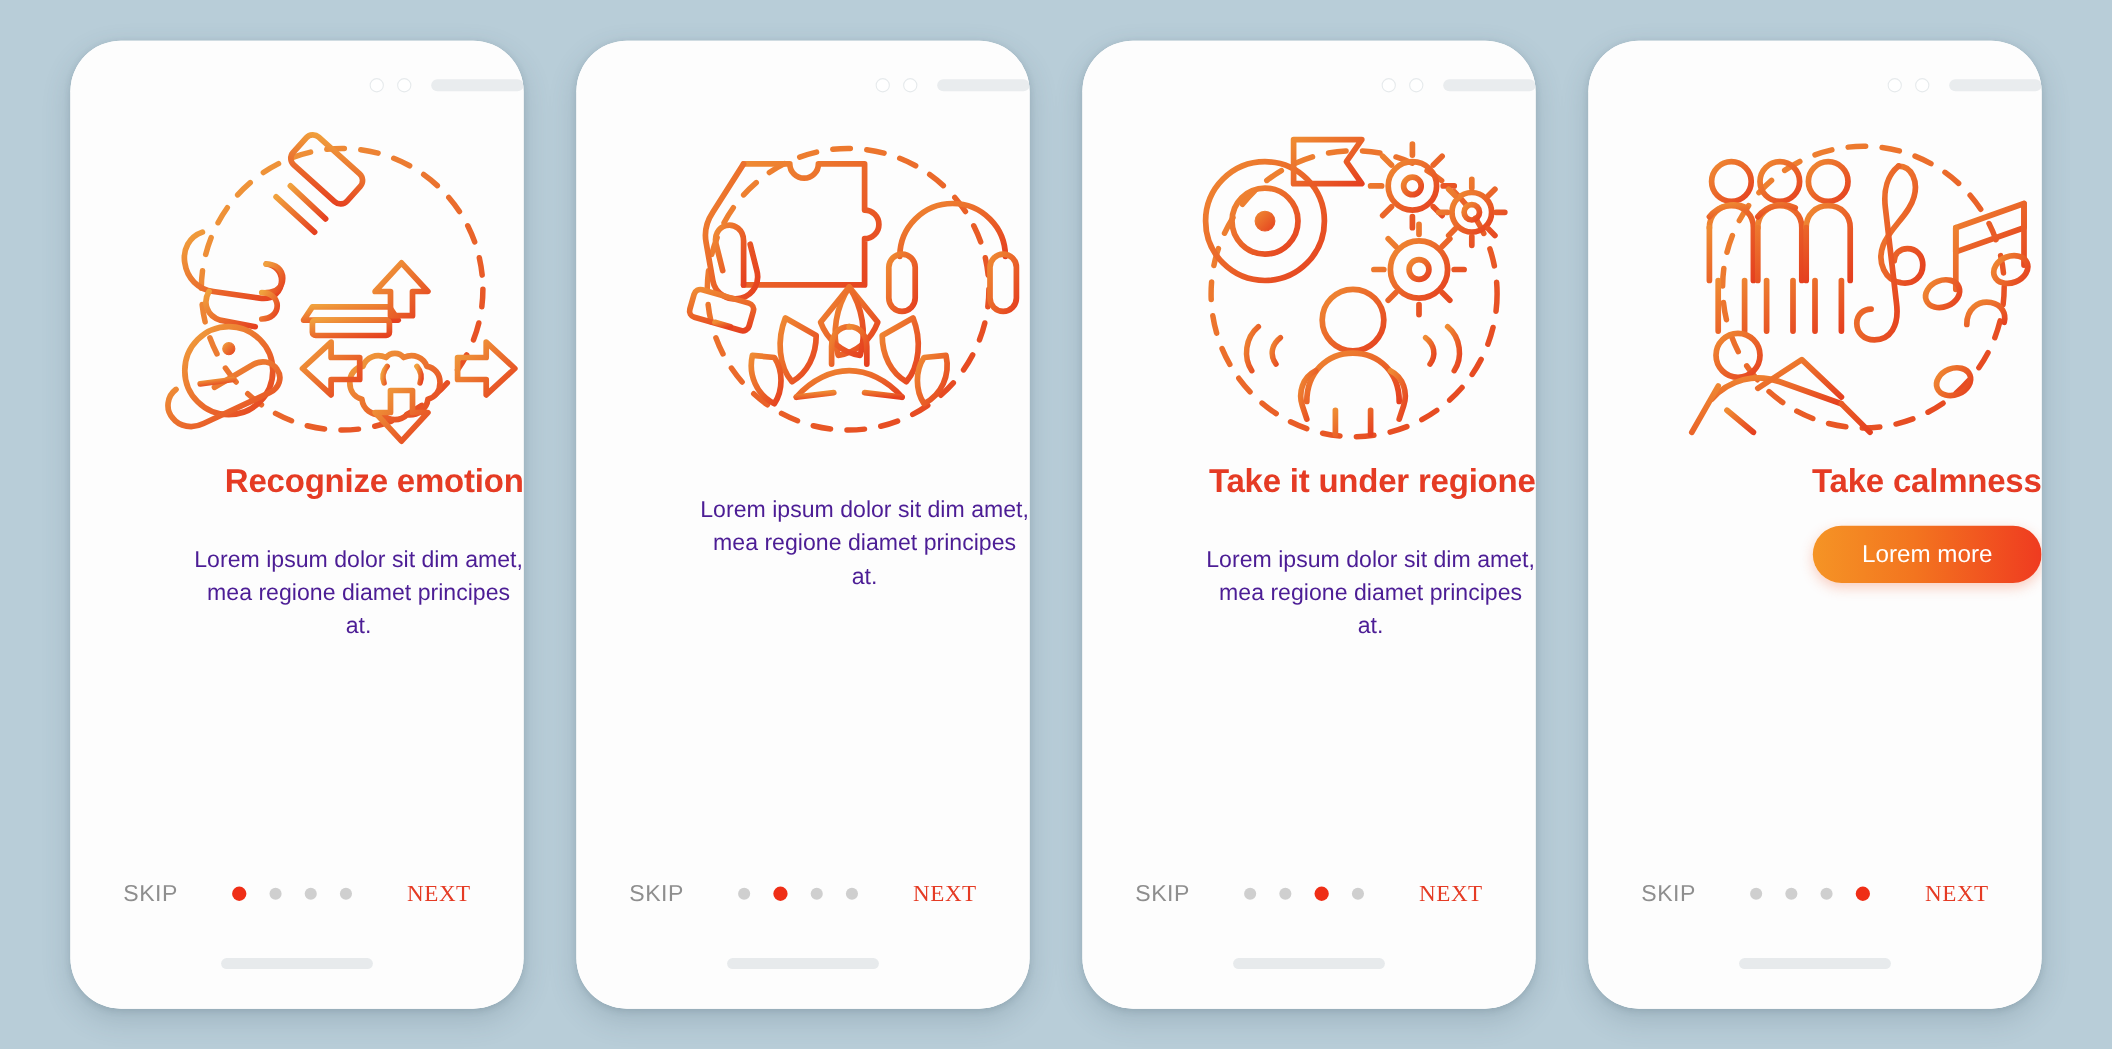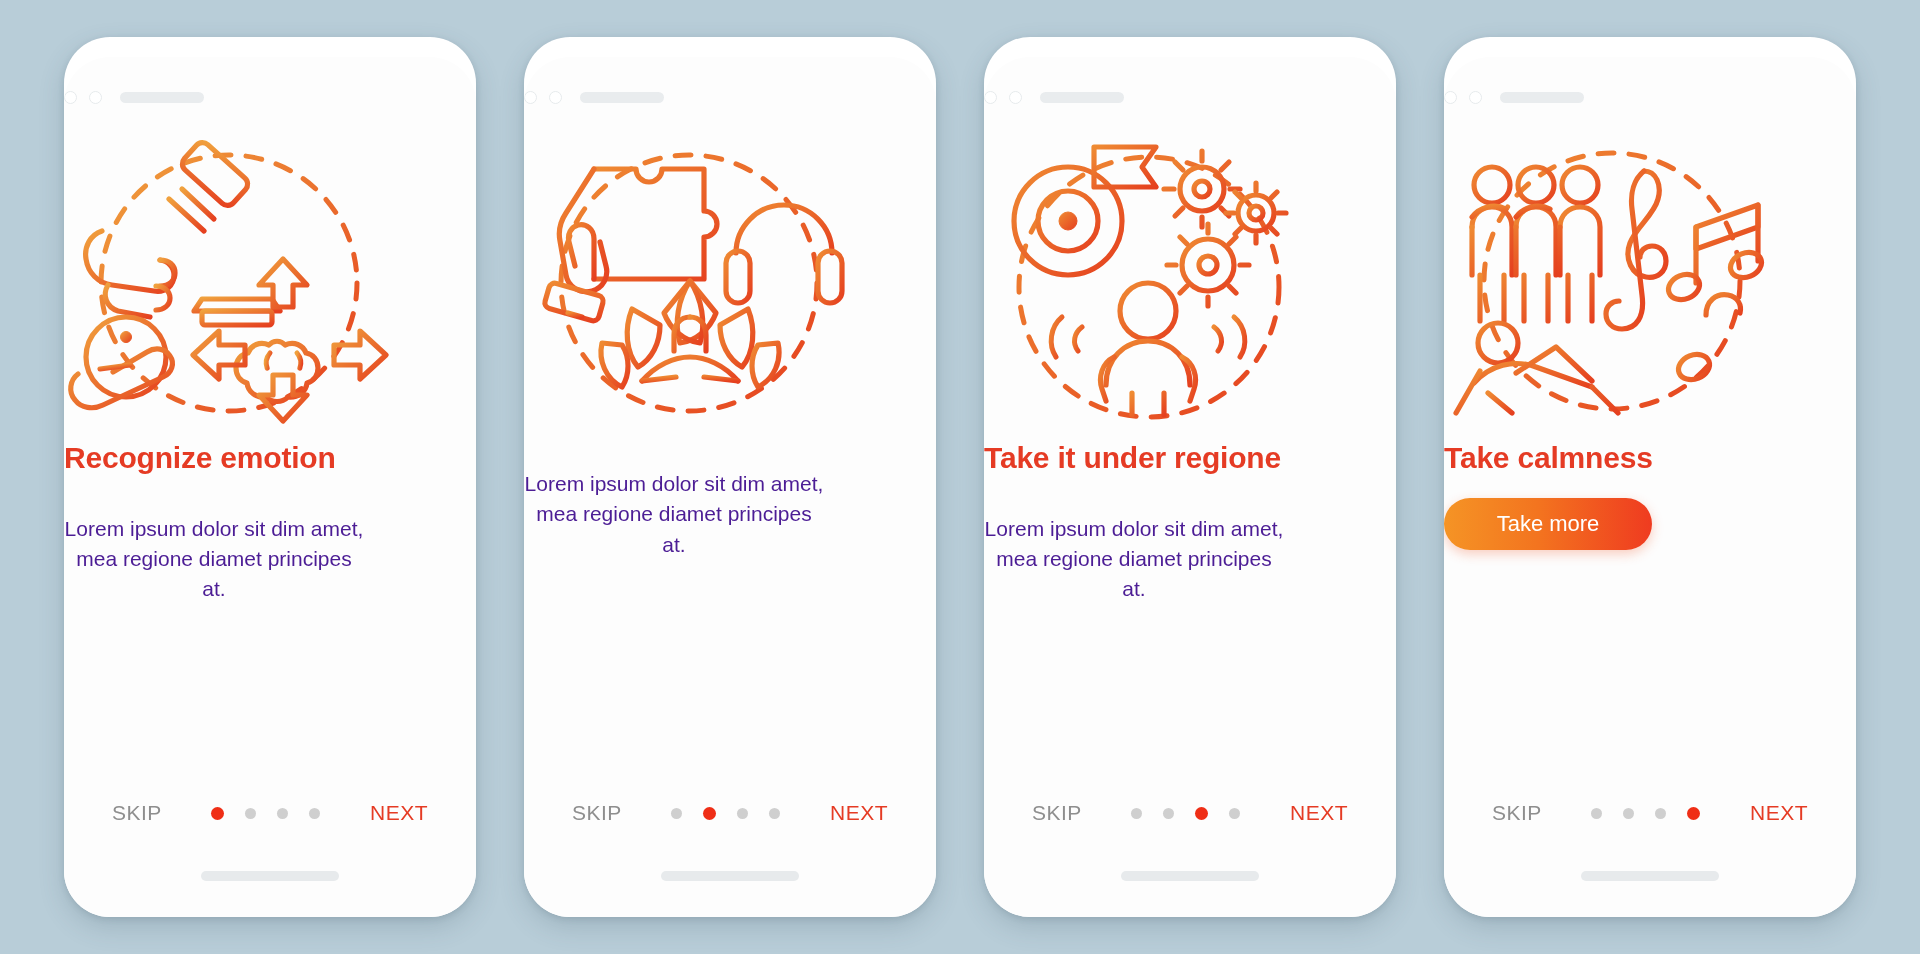--- a/index.html
+++ b/index.html
@@ -37,22 +37,21 @@
   }
   .screen {
     position: relative;
     width: 412px;
     height: 880px;
     border-radius: 46px;
     background: #fdfdfd;
     overflow: hidden;
     display: flex;
     flex-direction: column;
-    align-items: flex-start;
-    margin-top: 20px;
+    align-items: flex-end;
   }
 
   
   .sensors {
     display: flex;
     align-items: center;
     gap: 12px;
     margin-top: 32px;
     height: 16px;
   }
@@ -126,21 +125,21 @@
     gap: 12px;
     padding: 0 48px;
   }
   .nav .skip, .nav .next {
     font-size: 21px;
     letter-spacing: 0.5px;
     cursor: pointer;
     white-space: nowrap;
   }
   .nav .skip { color: #8e8e8e; }
-  .nav .next { color: #e53b24; }
+  .nav .next { color: #e53b24; font-family: Liberation Serif, serif; }
   .dots {
     flex: 1;
     display: flex;
     align-items: center;
     justify-content: center;
     gap: 21px;
   }
   .dot {
     width: 11px; height: 11px;
     border-radius: 50%;
@@ -448,21 +447,21 @@
           <path class="ln" d="M30 252c16-18 40-24 62-16l56 20"></path>
           <path class="ln" d="M72 242l40-26 36 34"></path>
           <path class="ln" d="M12 282l24-42M148 256l26 26"></path>
           <path class="ln" d="M12 282h170"></path>
           <path class="ln" d="M44 262l24 20"></path>
         </g>
       </svg>
     </div>
 
     <div class="title">Take calmness</div>
-    <button class="cta">Take more</button>
+    <button class="cta">Lorem more</button>
 
     <div class="nav">
       <span class="skip">SKIP</span>
       <span class="dots">
         <span class="dot"></span>
         <span class="dot"></span>
         <span class="dot"></span>
         <span class="dot active"></span>
       </span>
       <span class="next">NEXT</span>

